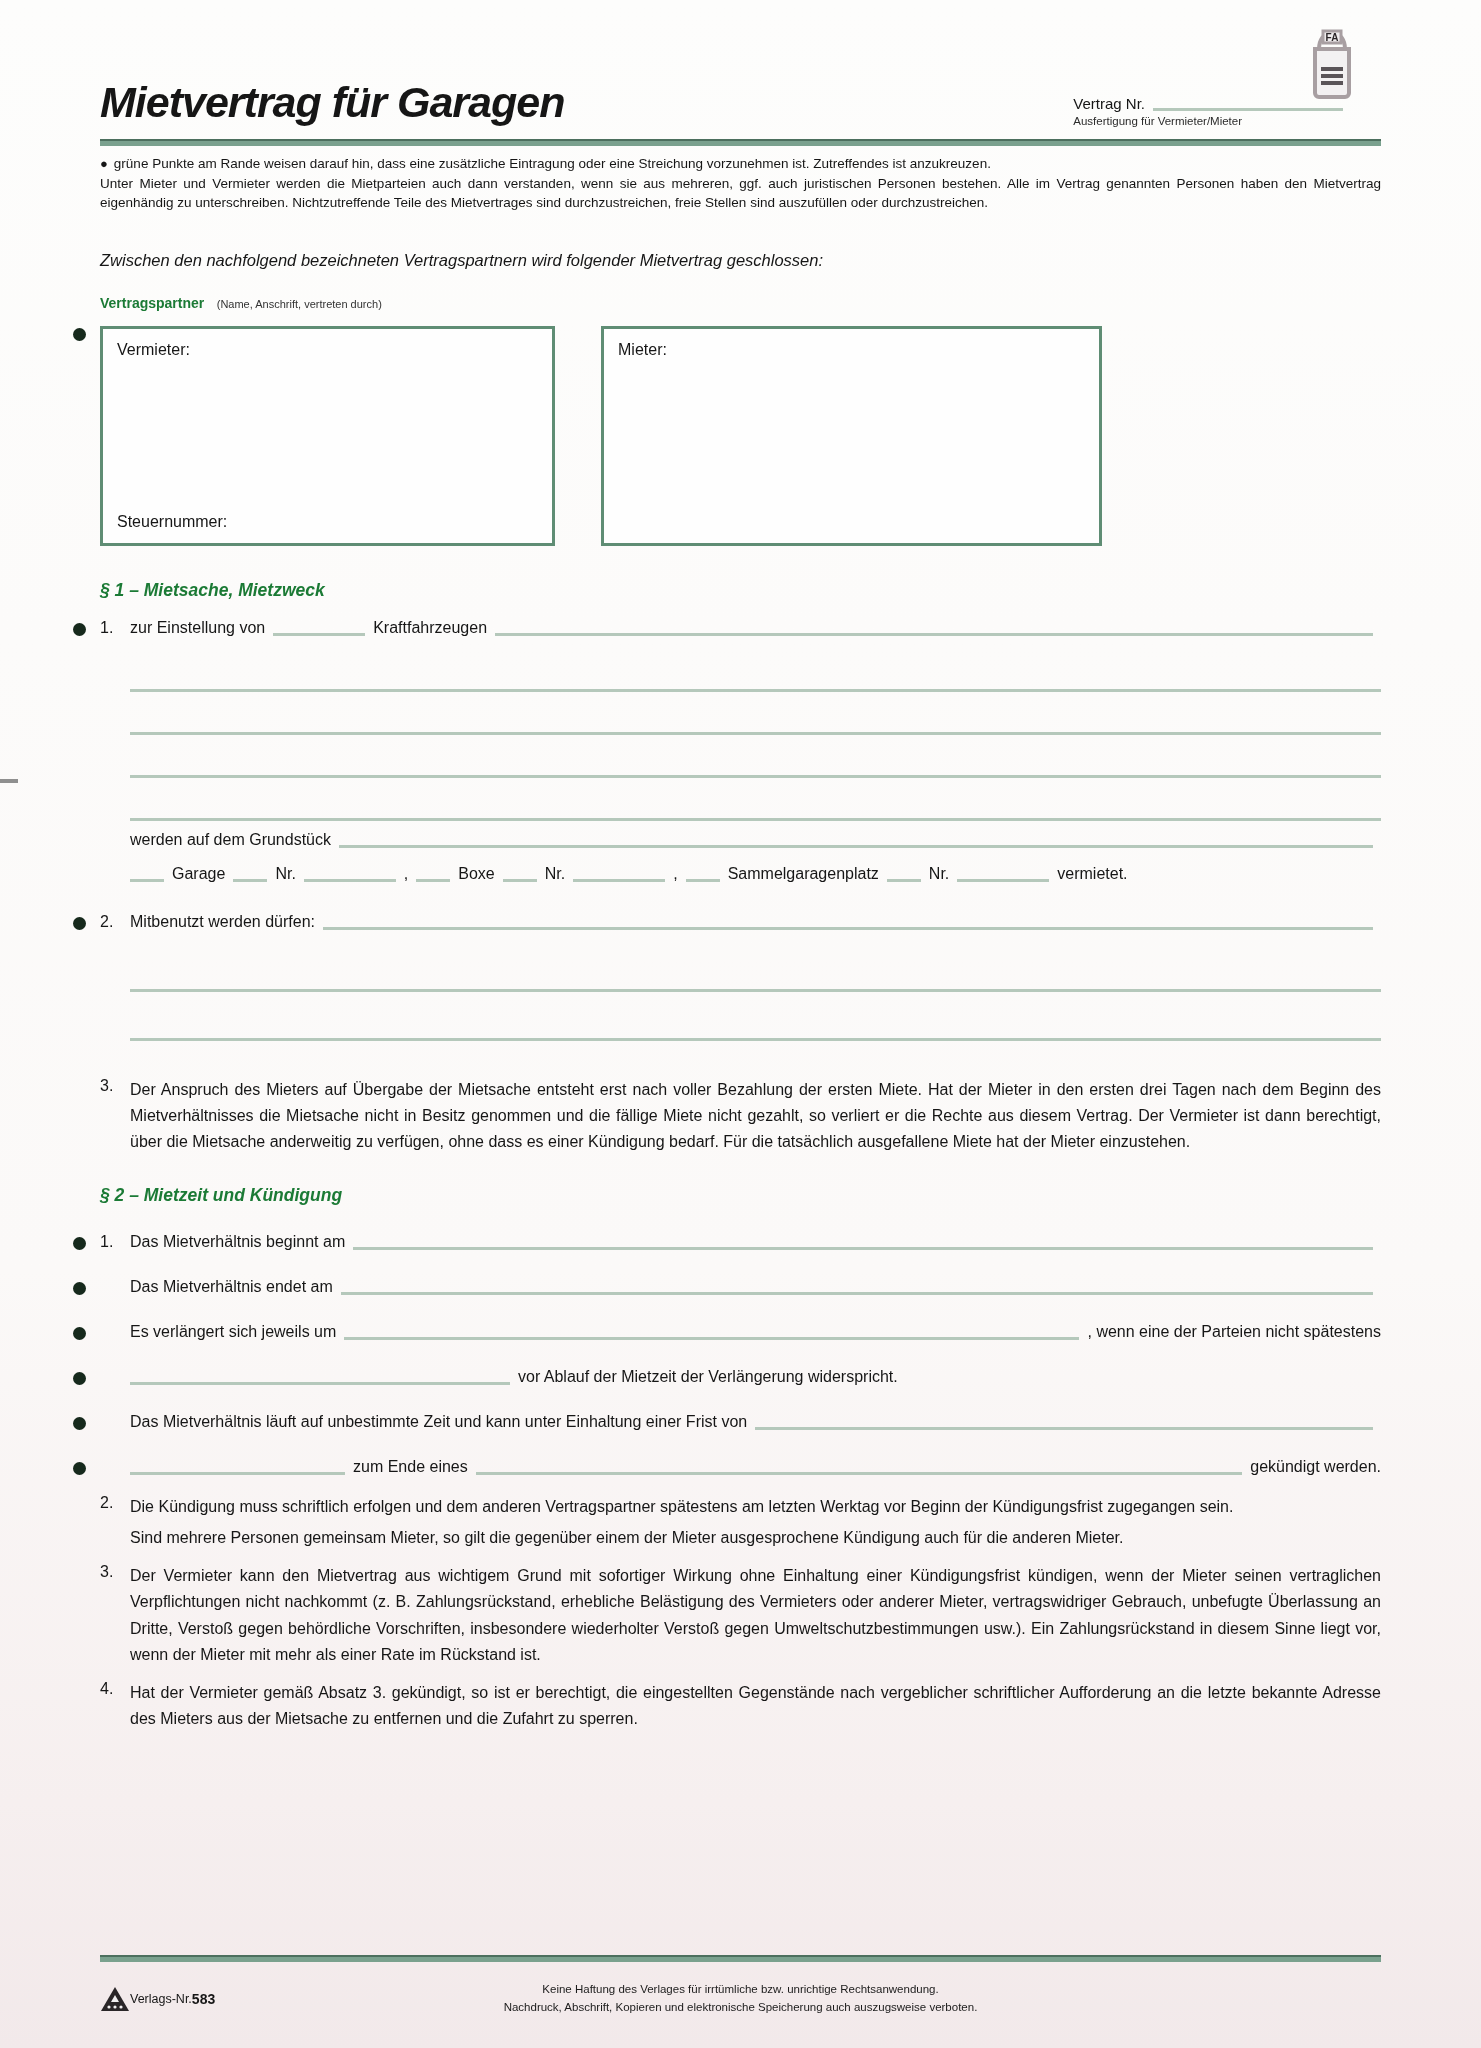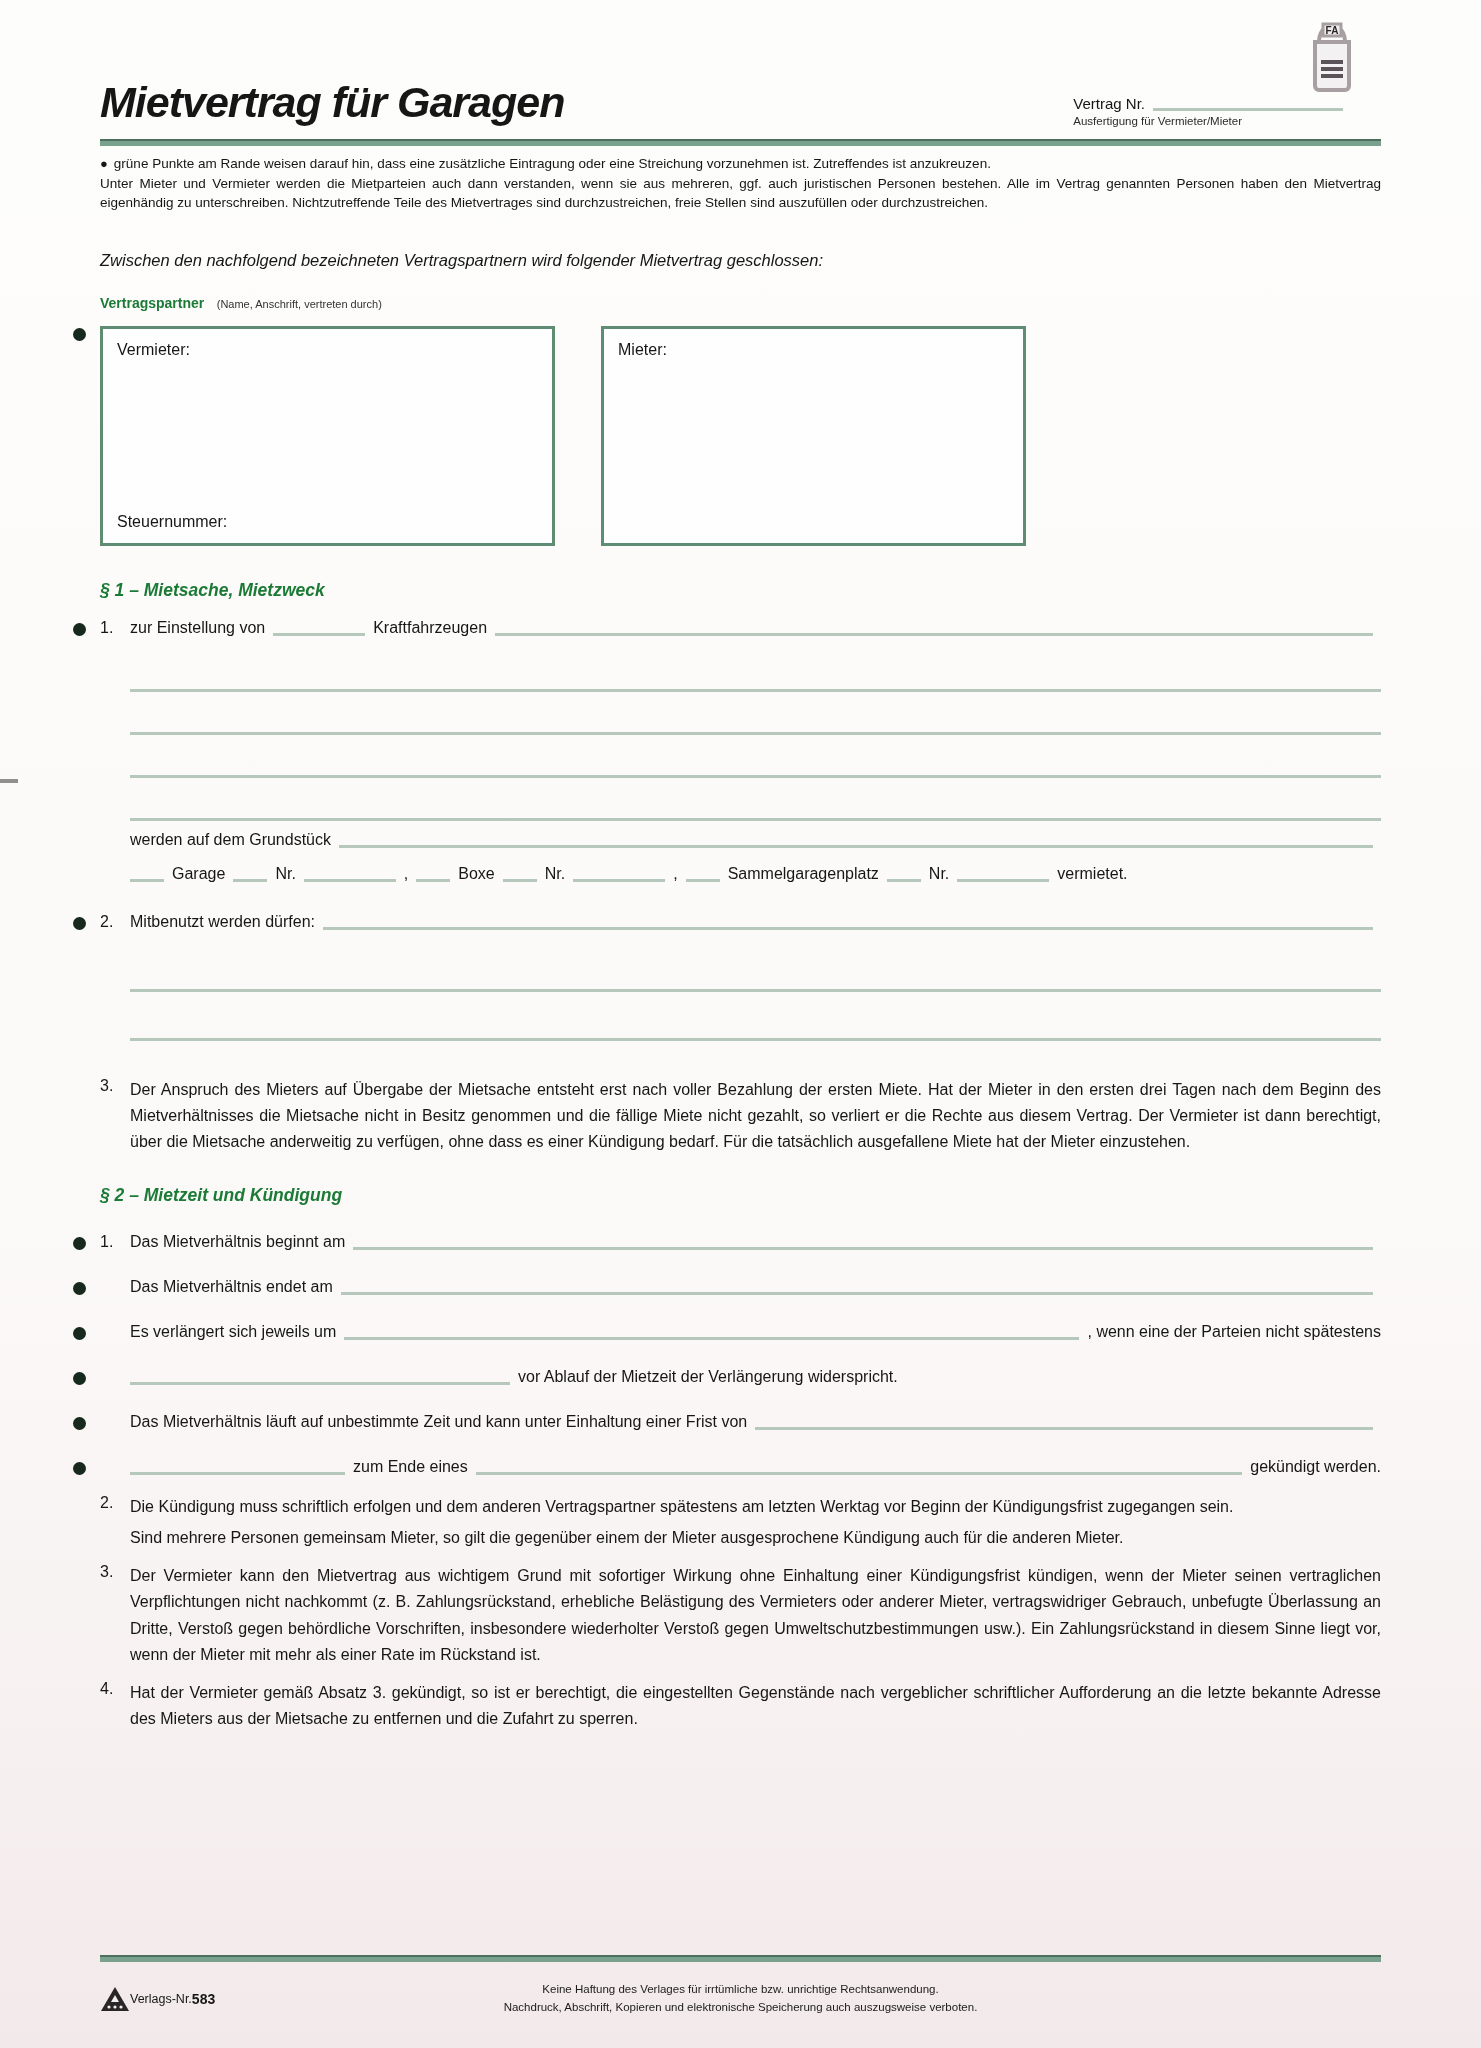--- a/index.html
+++ b/index.html
@@ -28,21 +28,21 @@
   
   .preamble { margin:38px 0 0 0; font-size:16.5px; font-weight:normal; font-style:italic; }
   .partners-heading { margin-top:24px; }
   .green { color:#1b7a35; }
   .ph-label { font-size:14px; font-weight:bold; }
   .ph-hint { font-size:11px; color:#333; margin-left:8px; }
   .boxes { display:flex; gap:46px; margin-top:14px; position:relative; }
   .pbox { border:3px solid #5f8d74; box-sizing:border-box; height:220px; background:#fefefe;
           padding:12px 14px; font-size:16px; }
   .pbox.left { width:455px; display:flex; flex-direction:column; justify-content:space-between; }
-  .pbox.right { width:425px; }
+  .pbox.right { width:501px; }
   
   .dot { position:absolute; left:-27px; top:4px; width:13px; height:13px; border-radius:50%; background:#16291c; }
   .boxes .dot { top:2px; }
   
   .sec-heading { margin-top:34px; font-size:17.5px; font-weight:bold; font-style:italic; }
   .row { position:relative; display:flex; align-items:flex-end; font-size:16px; margin-top:14px; }
   .row .no { flex:none; width:30px; }
   .row span.t { white-space:nowrap; }
   .fill { border-bottom:3px solid #b5c8bb; height:14px; align-self:flex-end; margin:0 8px 1px 8px; }
   .fill.w-s { width:34px; } .fill.w-m { width:92px; } .fill.w-l { width:190px; }
@@ -58,21 +58,21 @@
   .numpara .body p + p { margin-top:5px; }
   .mt18 { margin-top:18px; } .mt30 { margin-top:30px; } .mt36 { margin-top:36px; }
   .brow { margin-top:27px; }
   
   footer { margin-top:auto; }
   .footer-row { position:relative; display:flex; align-items:center; height:46px; }
   .brand { display:flex; align-items:center; gap:0; font-size:12.5px; z-index:1; }
   .brand b { font-size:14px; }
   .disclaimer { position:absolute; left:0; right:0; text-align:center; font-size:11.5px; line-height:1.55; color:#1c1c1c; }
   
-  .corner-icon { position:absolute; top:16px; right:120px; }
+  .corner-icon { position:absolute; top:23px; right:120px; }
   
   .margin-tick { position:absolute; left:0; top:779px; width:18px; height:4px; background:#8f8f8f; }
 </style>
 </head>
 <body>
 
 <div class="page">
 
   <div class="corner-icon">
     <svg width="58" height="78" viewBox="0 0 58 78">

